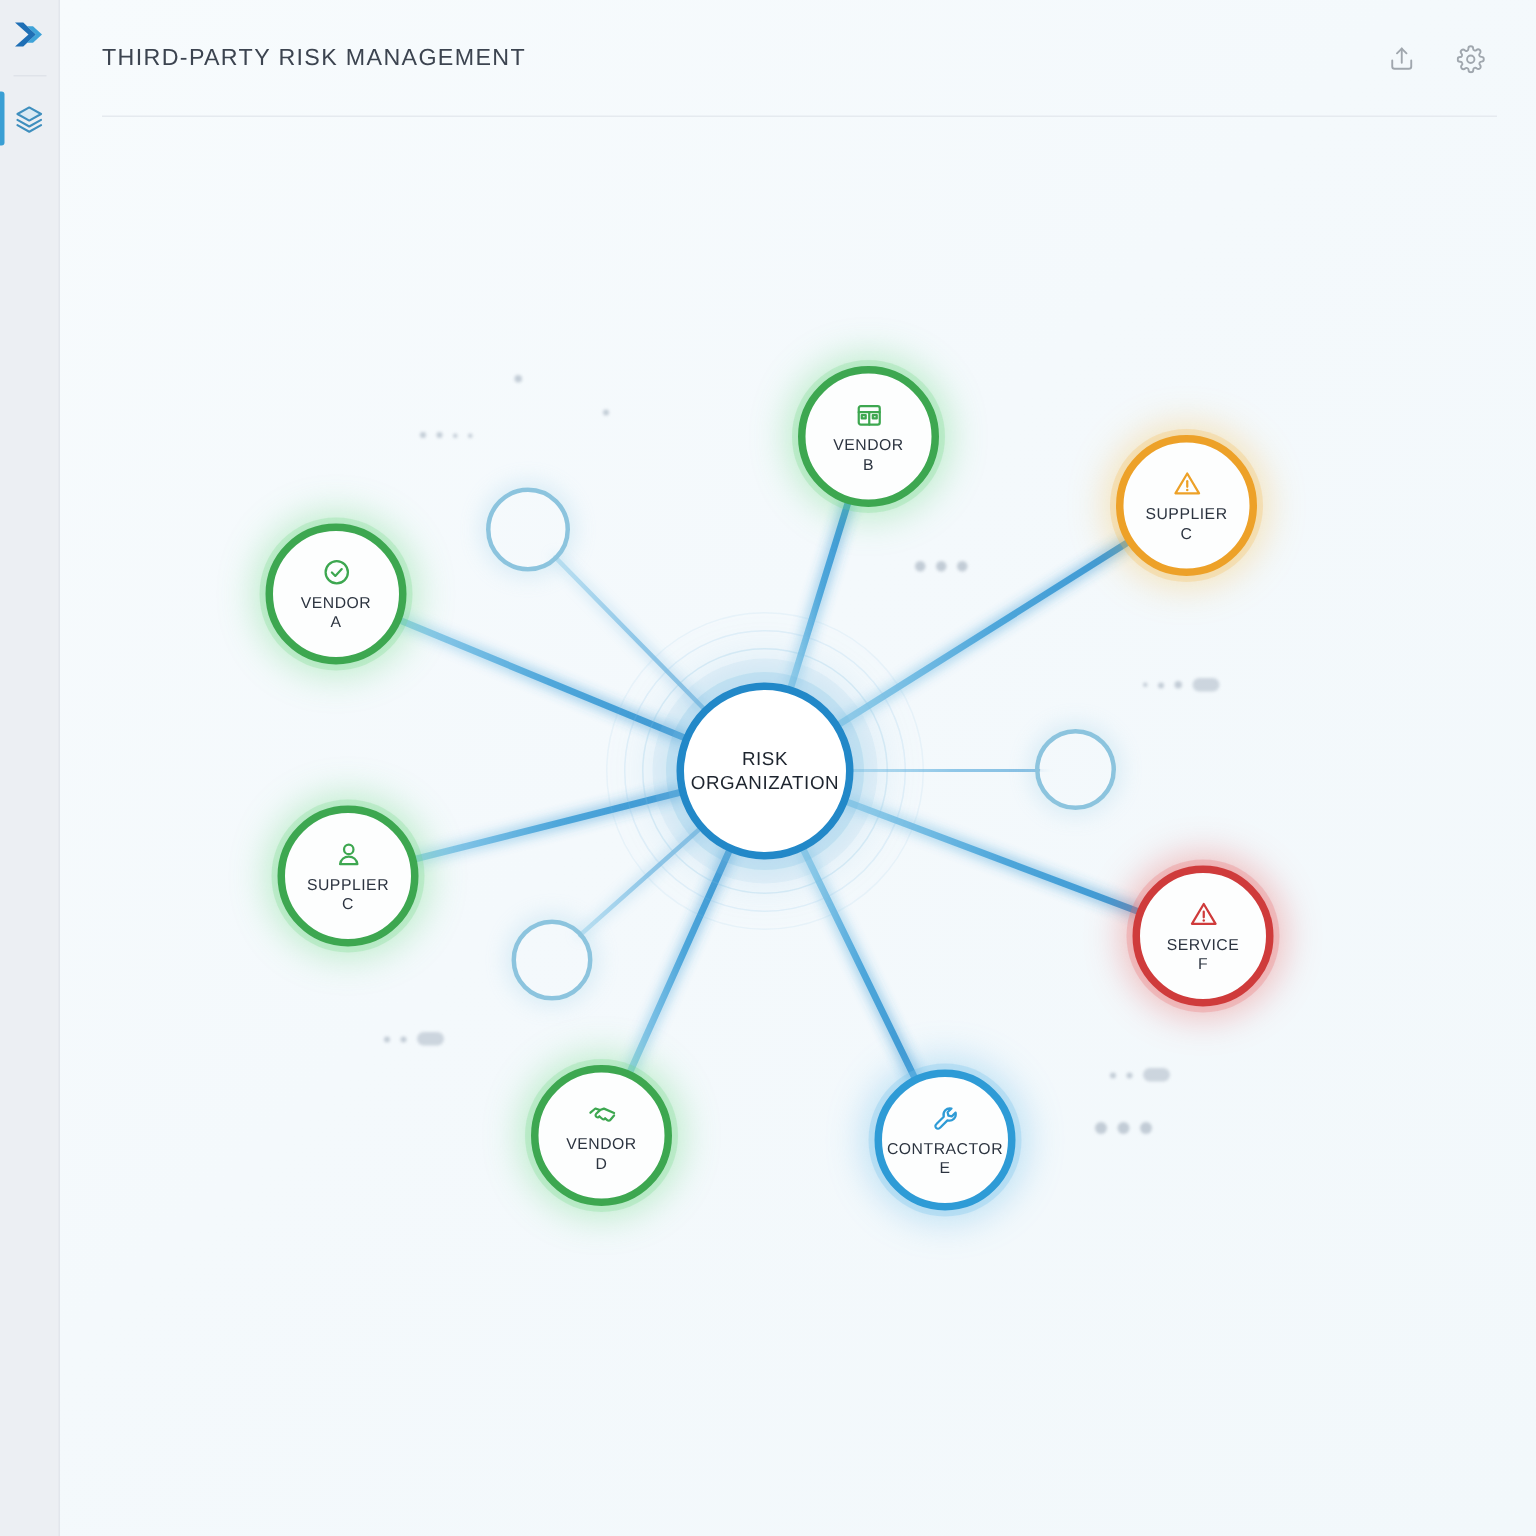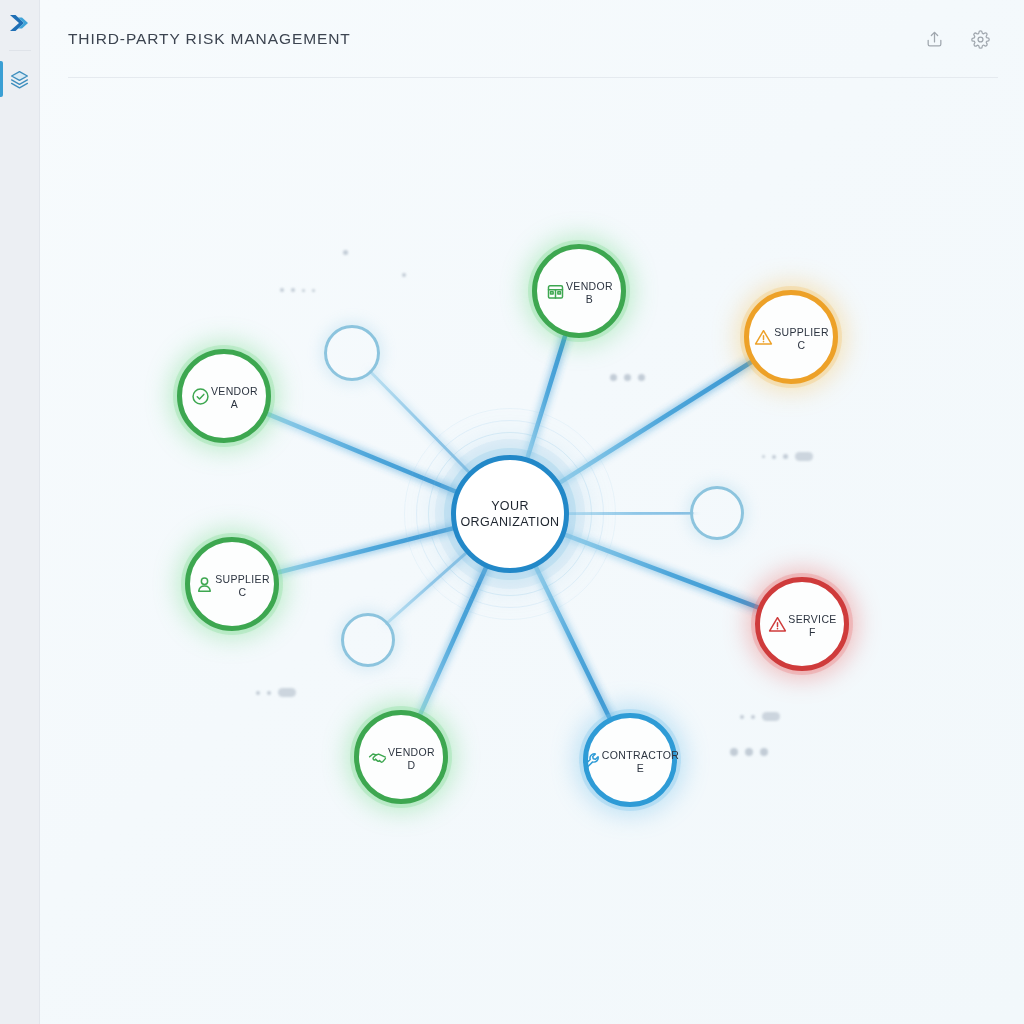--- a/index.html
+++ b/index.html
@@ -92,21 +92,21 @@
   }
   .graph-svg {
     position:absolute; left:0; top:0;
     width:984px; height:946px;
     pointer-events:none;
   }
 
   
   .node {
     position:absolute;
-    display:flex; 
+    display:flex; flex-direction:column;
     align-items:center; justify-content:center;
     border-radius:50%;
     background:#fdfefe;
     cursor:pointer;
     text-align:center;
   }
   .node .nlabel {
     font-size:10.5px;
     letter-spacing:.35px;
     color:#2c3440;
@@ -267,21 +267,21 @@
           </g>
       </svg>
       <div id="nodes-layer">
           <div class="hub-ring" style="height: 164px; width: 164px; left: 388px; top: 354px; opacity: 0.55;"></div>
           <div class="hub-ring" style="height: 188px; width: 188px; left: 376px; top: 342px; opacity: 0.41;"></div>
           <div class="hub-ring" style="height: 212px; width: 212px; left: 364px; top: 330px; opacity: 0.27;"></div>
           <div class="node empty" style="height: 56px; width: 56px; left: 284px; top: 247px;"></div>
           <div class="node empty" style="height: 54px; width: 54px; left: 650px; top: 408px;"></div>
           <div class="node empty" style="height: 54px; width: 54px; left: 301px; top: 535px;"></div>
           <div class="hub" style="left: 411px; top: 377px;">
-            <div class="hub-label">YOUR
+            <div class="hub-label">RISK
 ORGANIZATION</div>
           </div>
           <div class="node green" style="height: 94px; width: 94px; left: 137px; top: 271px;">
             <div class="nicon">
               <svg width="21" height="21" viewBox="0 0 24 24" fill="none" stroke="#3da750" stroke-width="1.7" stroke-linecap="round" stroke-linejoin="round">
                 <circle cx="12" cy="12" r="8.5"></circle>
                 <polyline points="8.3,12.2 10.9,14.8 15.8,9.6"></polyline>
               </svg>
             </div>
             <div class="nlabel">VENDOR

